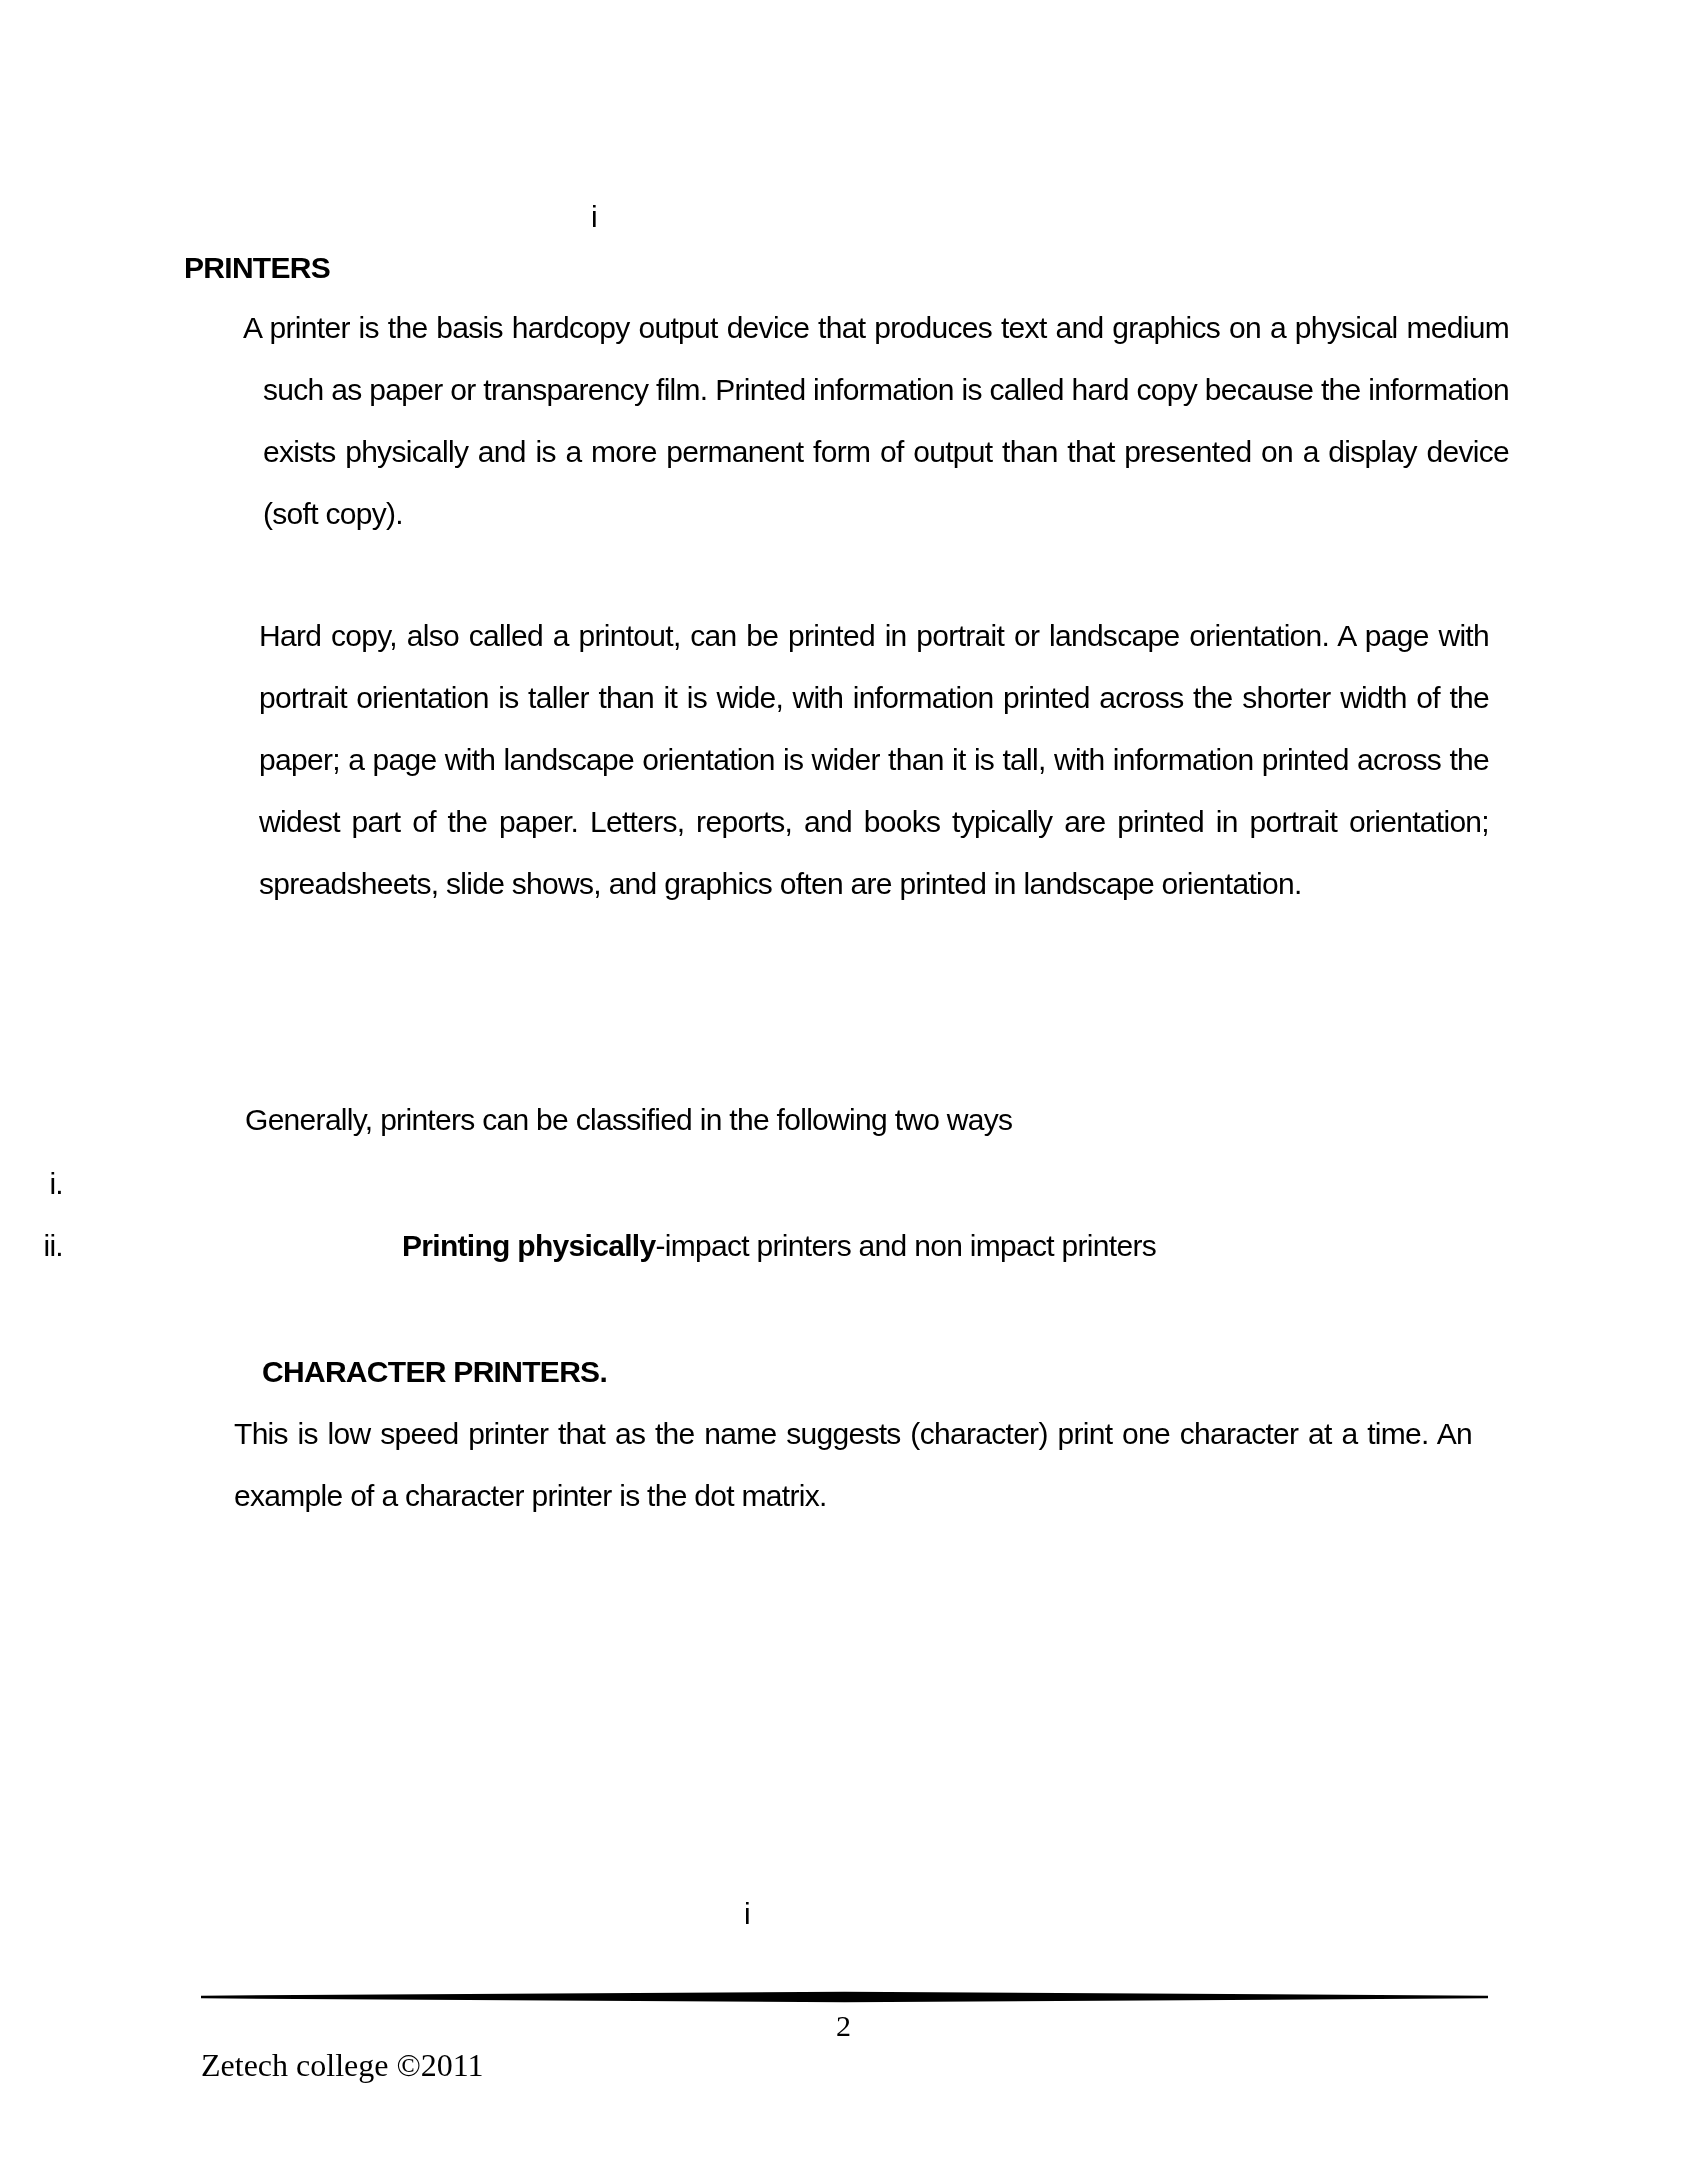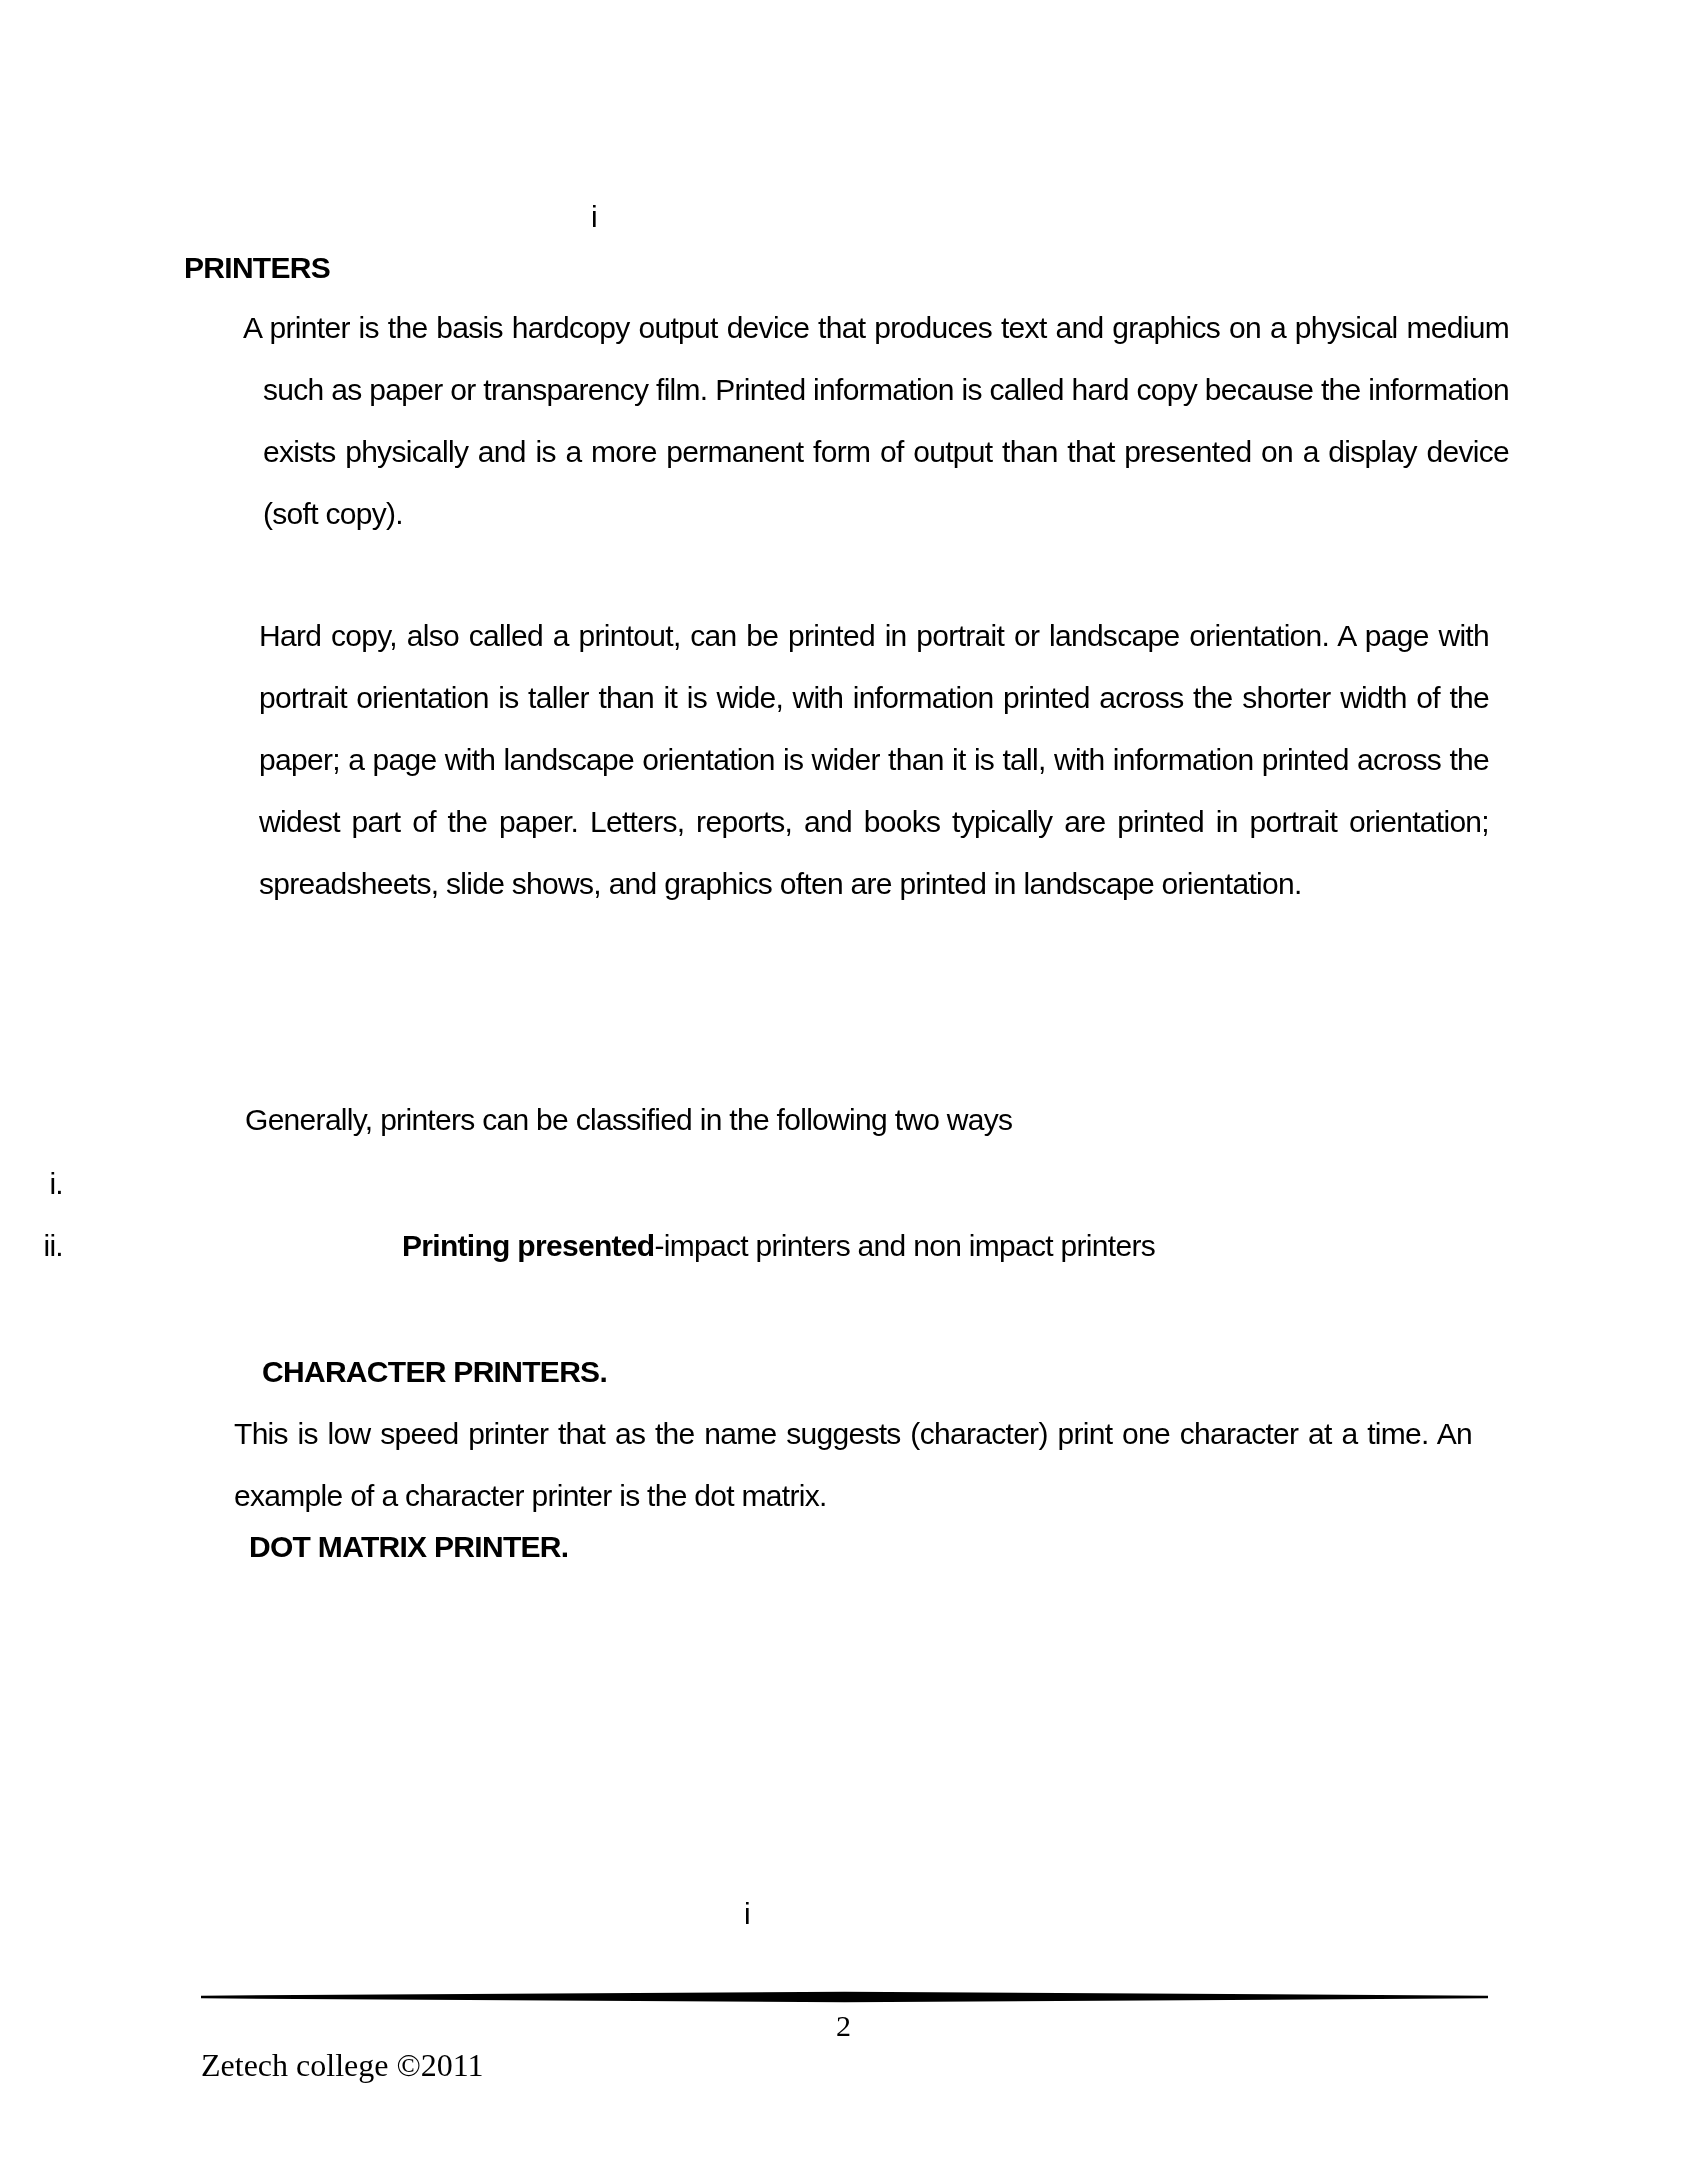--- a/index.html
+++ b/index.html
@@ -61,28 +61,27 @@
 
 
   <p class="abs sans line" style="left: 245px; top: 1089px;">Generally, printers can be classified in the following two ways</p>
 
   <div class="list-item sans" style="top: 1153px;">
     <span class="list-marker">i.</span>
   </div>
 
   <div class="list-item sans" style="top: 1215px;">
     <span class="list-marker">ii.</span>
-    <span class="list-text"><b>Printing presented</b><span>-impact printers and non impact printers</span></span>
+    <span class="list-text"><b>Printing physically</b><span>-impact printers and non impact printers</span></span>
   </div>
 
   <h2 class="abs sans h2" style="left: 262px; top: 1341px;">CHARACTER PRINTERS.</h2>
 
   <p class="abs sans para" style="left: 234px; top: 1403px; width: 1238px;">This is low speed printer that as the name suggests (character) print one character at a time. An example of a character printer is the dot matrix.</p>
 
-  <h2 class="abs sans h2" style="left: 249px; top: 1516px;">DOT MATRIX PRINTER.</h2>
 
 
   <div class="abs sans marker-i" style="left: 744px; top: 1899px;">i</div>
 
   <svg class="abs divider" style="left: 201px; top: 1991px;" width="1287" height="12" viewBox="0 0 1946 18" preserveAspectRatio="none">
     <polygon points="0,7 973,1 1946,7 1946,11 973,17 0,11" fill="#000000"></polygon>
   </svg>
 
   <div class="abs serif footer-page-num" style="top: 2009px;">2</div>
 

